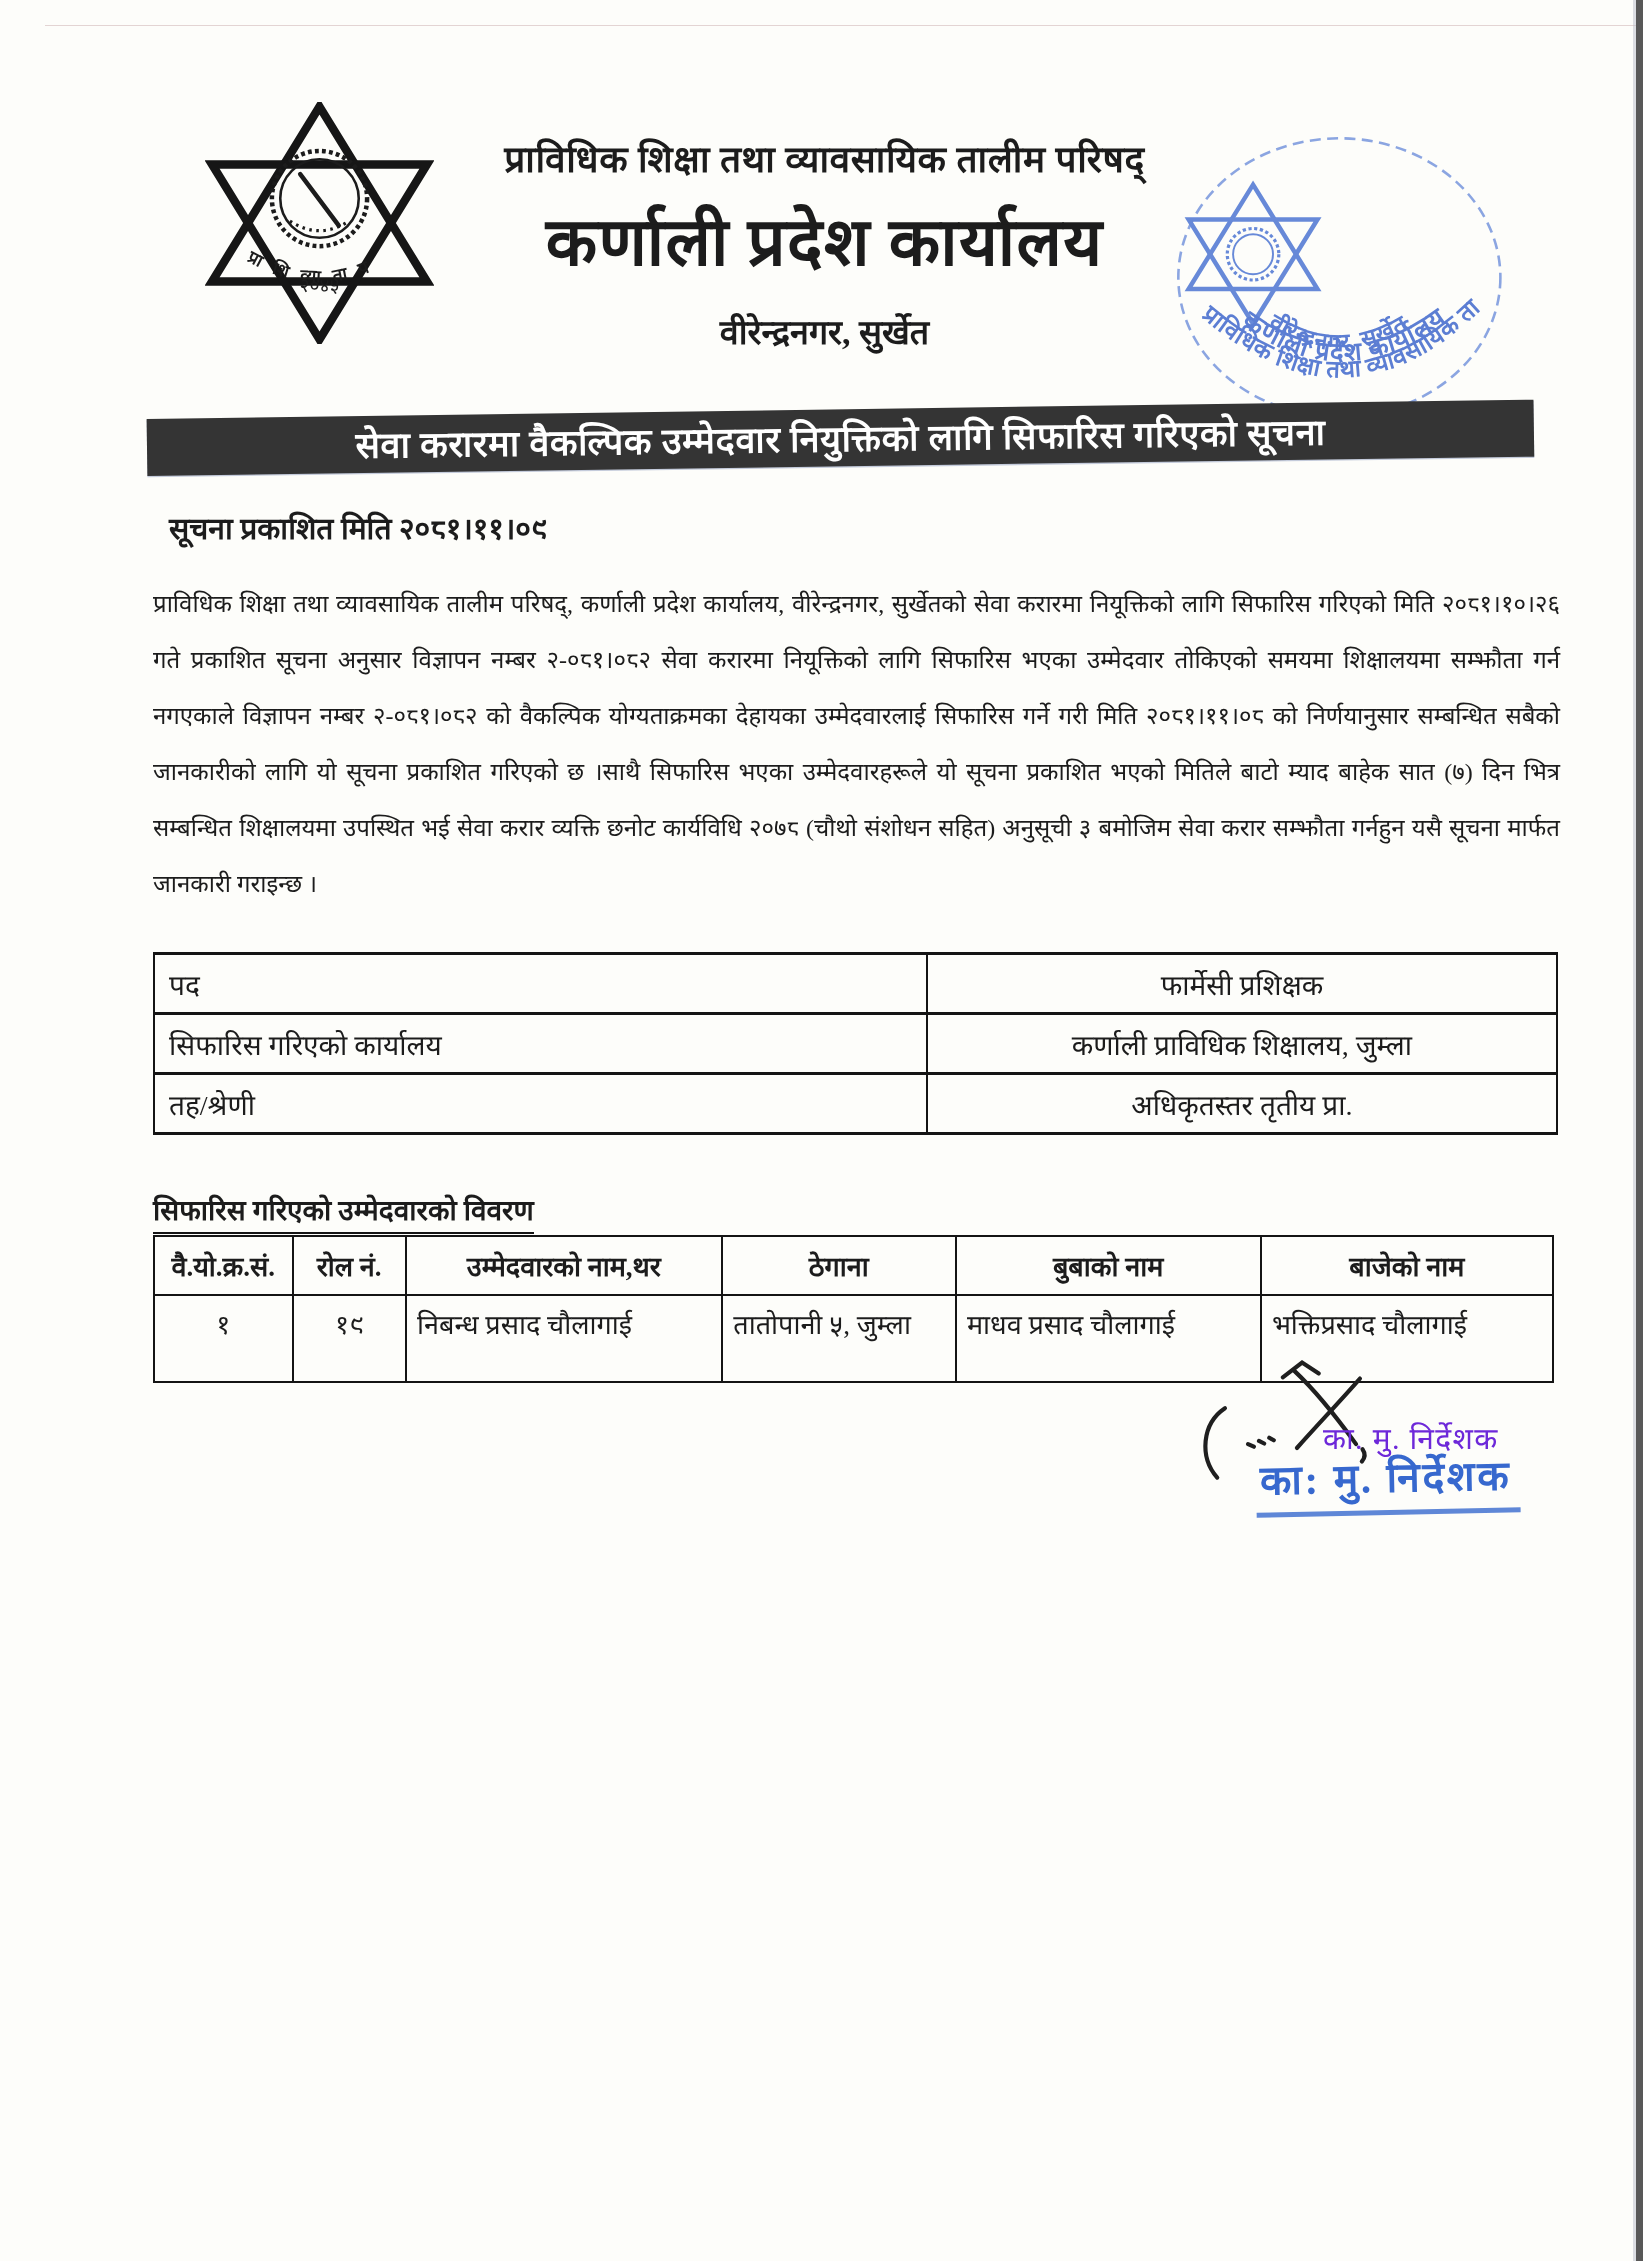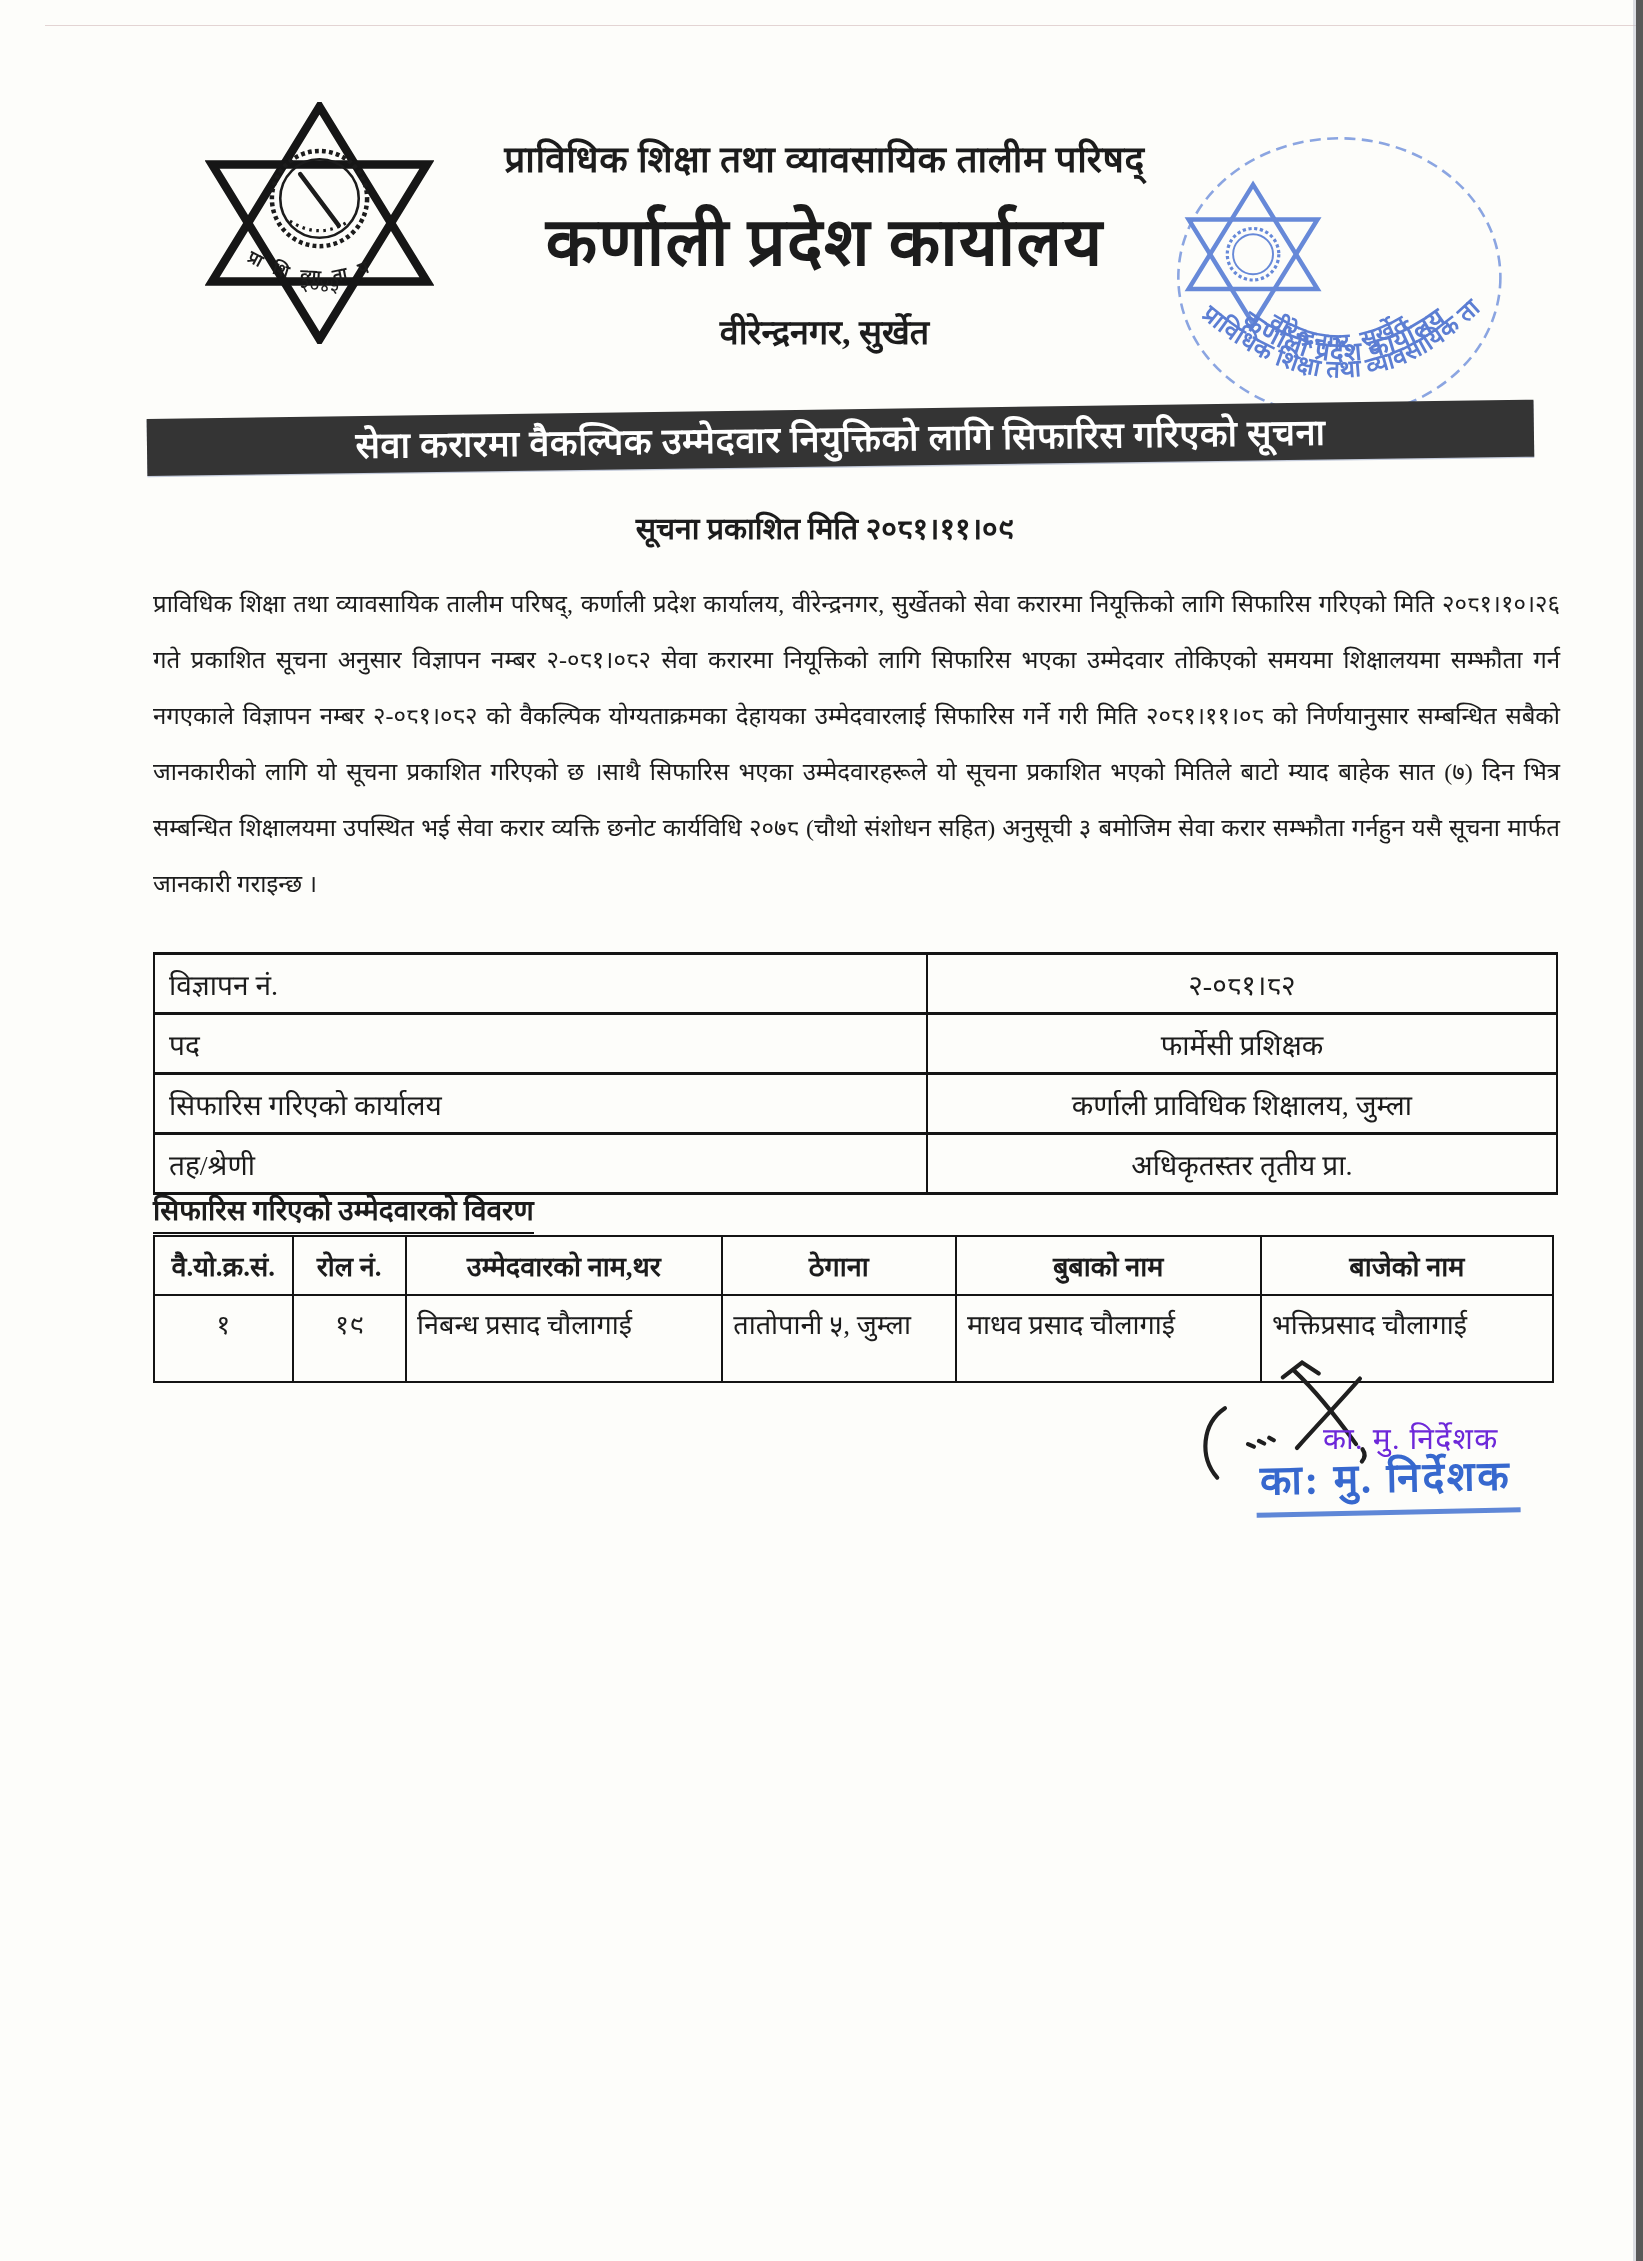--- a/index.html
+++ b/index.html
@@ -32,21 +32,21 @@
   
   .banner{
     position:absolute;left:147px;top:419px;width:1387px;height:57px;
     background:#343434;color:#fff;
     transform:rotate(-0.8deg);transform-origin:left center;
     display:flex;align-items:center;justify-content:center;
     font-size:36px;font-weight:700;letter-spacing:0.6px;
     box-shadow:0 1.3px 0 rgba(90,110,160,.35);
   }
 
-  .pubdate{position:absolute;left:151px;top:507px;width:1347px;text-align:center;font-size:30px;font-weight:700;}
+  .pubdate{position:absolute;left:169px;top:507px;width:1347px;text-align:left;font-size:30px;font-weight:700;}
 
   .bodypara{
     position:absolute;left:153px;top:576px;width:1407px;
     font-size:24px;line-height:56px;text-align:justify;text-justify:inter-word;
   }
 
   
   table{border-collapse:collapse;}
   .tbl1{position:absolute;left:153px;top:952px;width:1405px;table-layout:fixed;}
   .tbl1 td{border:2.6px solid #141414;border-top-width:3.2px;border-bottom-width:3.2px;height:55px;font-size:28px;}
@@ -129,24 +129,20 @@
   <div class="banner">
     <span>सेवा करारमा  वैकल्पिक उम्मेदवार नियुक्तिको लागि सिफारिस गरिएको सूचना</span>
   </div>
 
   <div class="pubdate">सूचना प्रकाशित मिति २०८१।११।०९</div>
 
   <div class="bodypara">प्राविधिक शिक्षा तथा व्यावसायिक तालीम परिषद्, कर्णाली प्रदेश कार्यालय, वीरेन्द्रनगर, सुर्खेतको सेवा करारमा नियूक्तिको लागि सिफारिस गरिएको मिति २०८१।१०।२६ गते प्रकाशित सूचना अनुसार विज्ञापन नम्बर २-०८१।०८२ सेवा करारमा नियूक्तिको लागि सिफारिस भएका उम्मेदवार तोकिएको समयमा शिक्षालयमा सम्झौता गर्न नगएकाले विज्ञापन नम्बर २-०८१।०८२ को वैकल्पिक योग्यताक्रमका देहायका उम्मेदवारलाई सिफारिस गर्ने गरी मिति २०८१।११।०८ को निर्णयानुसार सम्बन्धित सबैको जानकारीको लागि यो सूचना प्रकाशित गरिएको छ ।साथै सिफारिस भएका उम्मेदवारहरूले यो सूचना प्रकाशित भएको मितिले बाटो म्याद बाहेक सात (७) दिन भित्र सम्बन्धित शिक्षालयमा उपस्थित भई सेवा करार व्यक्ति छनोट कार्यविधि २०७८ (चौथो संशोधन सहित) अनुसूची ३ बमोजिम सेवा करार सम्झौता गर्नहुन यसै सूचना मार्फत जानकारी गराइन्छ ।</div>
 
   <table class="tbl1">
     <tbody>
-      <tr>
-        <td class="lbl">विज्ञापन नं.</td>
-        <td class="val">२-०८१।८२</td>
-      </tr>
       <tr>
         <td class="lbl">पद</td>
         <td class="val">फार्मेसी प्रशिक्षक</td>
       </tr>
       <tr>
         <td class="lbl">सिफारिस गरिएको कार्यालय</td>
         <td class="val">कर्णाली प्राविधिक शिक्षालय, जुम्ला</td>
       </tr>
       <tr>
         <td class="lbl">तह/श्रेणी</td>

